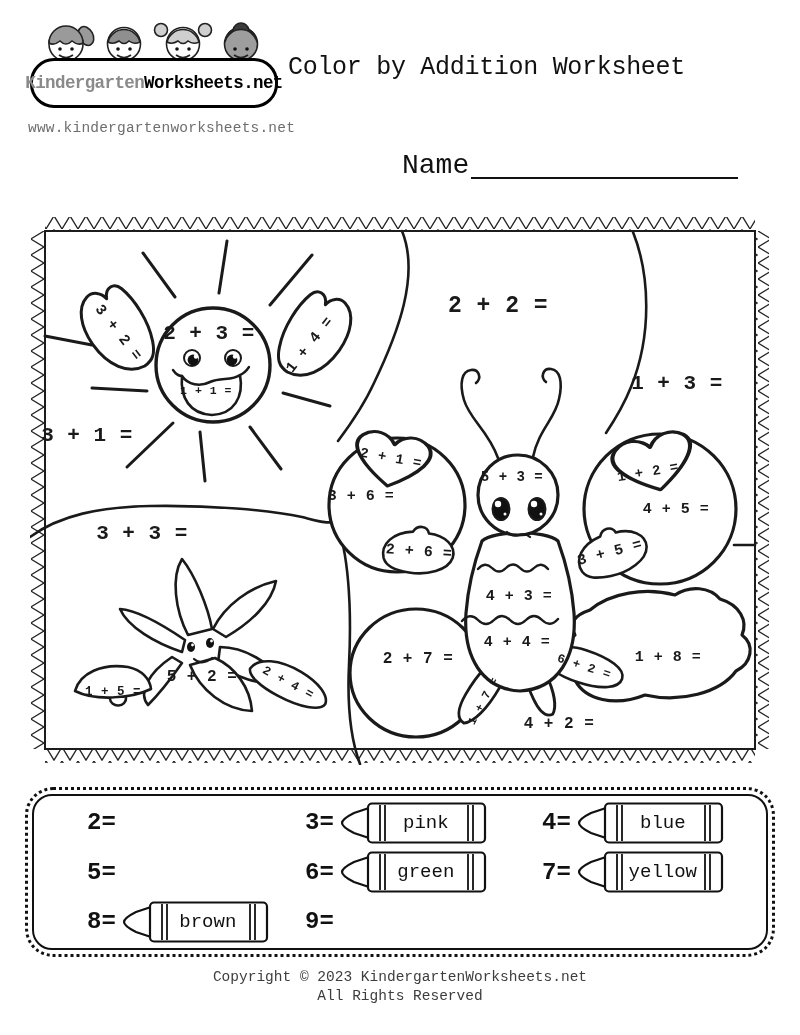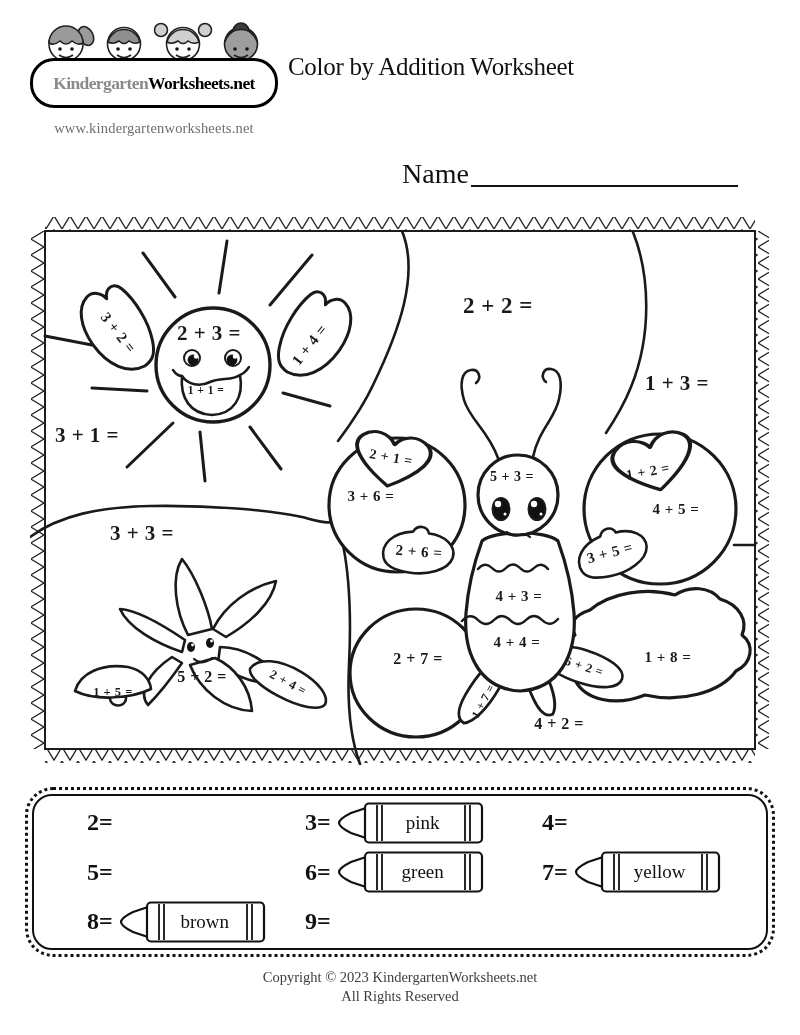--- a/index.html
+++ b/index.html
@@ -1,31 +1,31 @@
 <!DOCTYPE html>
 <html><head>
 <meta charset="utf-8">
 <style>
   html,body{margin:0;padding:0;background:#fff;}
   .page{position:relative;width:800px;height:1033px;background:#fff;overflow:hidden;
-        font-family:Liberation Serif, serif;color:#1c1c1c;border-radius:25px;}
+        font-family:Liberation Mono, monospace;color:#1c1c1c;border-radius:25px;}
   
   .logo{position:absolute;left:28px;top:12px;width:252px;height:122px;}
   .logo-kids{position:absolute;left:0;top:0;width:252px;height:66px;}
   .logo-pill{position:absolute;left:2px;top:46px;right:2px;height:44px;background:#fff;
              border:3px solid #000;border-radius:24px;display:flex;align-items:center;
              justify-content:center;white-space:nowrap;font-weight:bold;font-size:17.5px;
              letter-spacing:-0.6px;}
   .brand-gray{color:#8a8a8a;}
   .brand-black{color:#000;}
   .logo-url{position:absolute;left:0;top:108px;width:252px;text-align:center;
             font-size:14.5px;color:#6e6e6e;letter-spacing:0.2px;}
   .title{position:absolute;left:288px;top:53px;font-size:25px;letter-spacing:-0.3px;color:#111;}
   .name-row{position:absolute;left:402px;top:148px;width:336px;display:flex;align-items:stretch;}
-  .name-label{font-size:28px;color:#111;line-height:1.25;margin-top:8px;}
+  .name-label{font-size:28px;color:#111;line-height:1.25;}
   .name-line{flex:1;border-bottom:2.8px solid #111;margin-left:2px;margin-bottom:4px;}
   
   .picture{position:absolute;left:30px;top:215px;width:740px;height:550px;}
   .picture svg.art{position:absolute;left:0;top:0;width:740px;height:550px;}
   .prob{position:absolute;transform:translate(-50%,-50%) rotate(var(--r,0deg));
         font-weight:bold;white-space:nowrap;letter-spacing:0.5px;color:#1a1a1a;}
   
   .legend-outer{position:absolute;left:25px;top:787px;width:750px;height:170px;
                 border:3px dotted #111;border-radius:28px;box-sizing:border-box;padding:4px;}
   .legend-inner{width:100%;height:100%;border:2.5px solid #111;border-radius:20px;
@@ -215,21 +215,21 @@
     <span class="prob" style="left:88px;top:118px;font-size:15px;--r:52deg">3 + 2 =</span>
     <span class="prob" style="left:179px;top:118px;font-size:21px">2 + 3 =</span>
     <span class="prob" style="left:280px;top:130px;font-size:15px;--r:-52deg">1 + 4 =</span>
     <span class="prob" style="left:176px;top:175px;font-size:11.5px">1 + 1 =</span>
     <span class="prob" style="left:57px;top:220px;font-size:21px">3 + 1 =</span>
     <span class="prob" style="left:468px;top:91px;font-size:23px">2 + 2 =</span>
     <span class="prob" style="left:647px;top:168px;font-size:21px">1 + 3 =</span>
     <span class="prob" style="left:361px;top:243px;font-size:14px;--r:10deg">2 + 1 =</span>
     <span class="prob" style="left:482px;top:262px;font-size:14px">5 + 3 =</span>
     <span class="prob" style="left:618px;top:257px;font-size:14px;--r:-10deg">1 + 2 =</span>
-    <span class="prob" style="left:341px;top:281px;font-size:15px">3 + 6 =</span>
+    <span class="prob" style="left:331px;top:281px;font-size:15px">3 + 6 =</span>
     <span class="prob" style="left:646px;top:294px;font-size:15px">4 + 5 =</span>
     <span class="prob" style="left:389px;top:337px;font-size:15px;--r:4deg">2 + 6 =</span>
     <span class="prob" style="left:580px;top:338px;font-size:15px;--r:-15deg">3 + 5 =</span>
     <span class="prob" style="left:489px;top:381px;font-size:15px">4 + 3 =</span>
     <span class="prob" style="left:112px;top:318px;font-size:21px">3 + 3 =</span>
     <span class="prob" style="left:487px;top:427px;font-size:15px">4 + 4 =</span>
     <span class="prob" style="left:388px;top:444px;font-size:16px">2 + 7 =</span>
     <span class="prob" style="left:554px;top:452px;font-size:12.5px;--r:18deg">6 + 2 =</span>
     <span class="prob" style="left:638px;top:442px;font-size:15px">1 + 8 =</span>
     <span class="prob" style="left:453px;top:486px;font-size:11.5px;--r:-62deg">1 + 7 =</span>
@@ -253,20 +253,30 @@
                 <path d="M32,7 L17,12 C9,16 5,19.5 5,22 C5,24.5 9,28 17,32 L32,37 Z"></path>
                 <rect x="31" y="2.5" width="117" height="39" rx="4"></rect>
                 <path d="M43,4 V40 M48,4 V40 M131,4 V40 M136,4 V40" fill="none" stroke-width="1.8"></path>
               </g>
             </svg>
           <span class="crayon-word">pink</span>
         </span>
       </div>
       <div class="lg-item">
         <span class="lg-num">4=</span>
+        <span class="crayon">
+          <svg width="152" height="44" viewBox="0 0 152 44">
+              <g fill="#fff" stroke="#111" stroke-width="2.2">
+                <path d="M32,7 L17,12 C9,16 5,19.5 5,22 C5,24.5 9,28 17,32 L32,37 Z"></path>
+                <rect x="31" y="2.5" width="117" height="39" rx="4"></rect>
+                <path d="M43,4 V40 M48,4 V40 M131,4 V40 M136,4 V40" fill="none" stroke-width="1.8"></path>
+              </g>
+            </svg>
+          <span class="crayon-word">blue</span>
+        </span>
       </div>
 
       <div class="lg-item">
         <span class="lg-num">5=</span>
       </div>
       <div class="lg-item">
         <span class="lg-num">6=</span>
         <span class="crayon">
           <svg width="152" height="44" viewBox="0 0 152 44">
               <g fill="#fff" stroke="#111" stroke-width="2.2">

